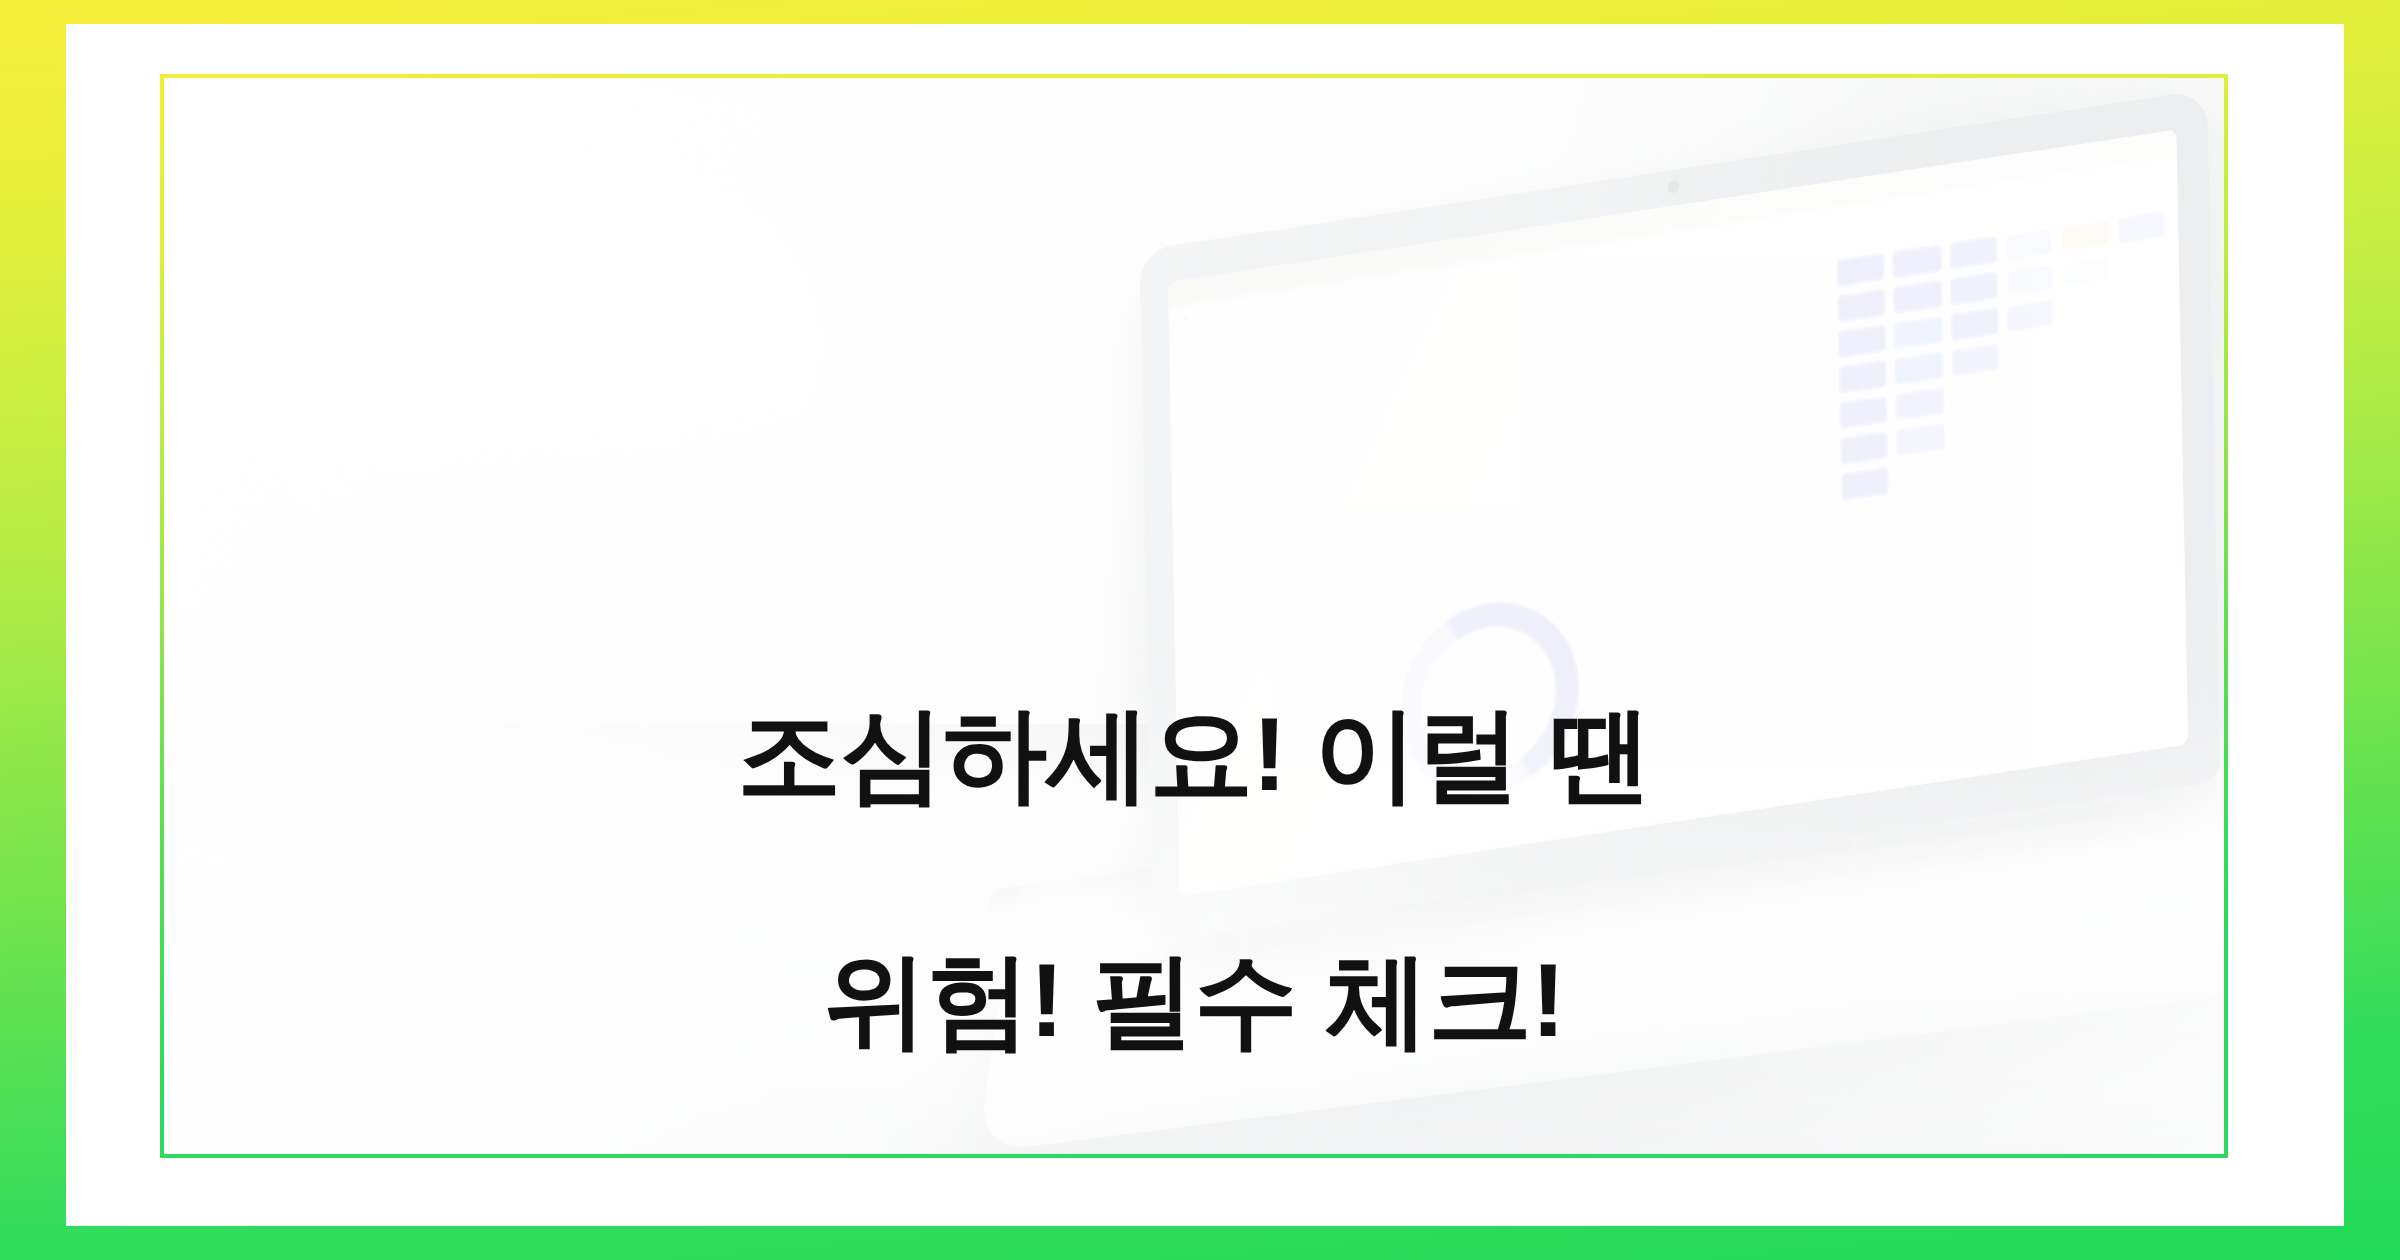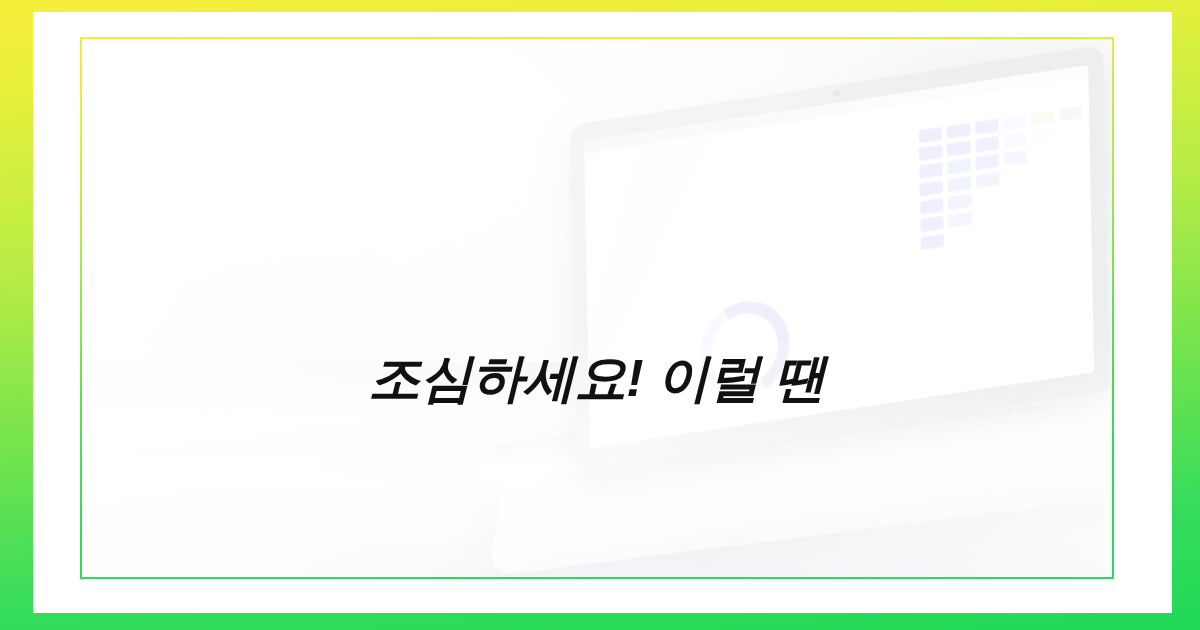--- a/index.html
+++ b/index.html
@@ -209,21 +209,20 @@
     position:absolute;left:0;right:0;top:248px;
     text-align:center;
     font-size:52px;
     line-height:1.18;
     font-weight:700;
     color:#111111;
     letter-spacing:-.5px;
     white-space:pre-line;
     z-index:5;
     text-shadow:0 1px 0 rgba(255,255,255,.35);
-    font-style:italic;
   }
   #headline .hl{display:block;}
 </style>
 </head>
 <body>
 
 <div id="card">
 
   <div id="gutter"></div>
 
@@ -402,17 +401,18 @@
             </div>
           </div>
         </div>
       </div>
 
       <div id="wash"></div>
       <div id="wash2"></div>
 
       <div id="headline">
         <span class="hl">조심하세요! 이럴 땐</span>
+        <span class="hl">위험! 필수 체크!</span>
       </div>
 
     </div>
   </div>
 </div>
 
 </body></html>

